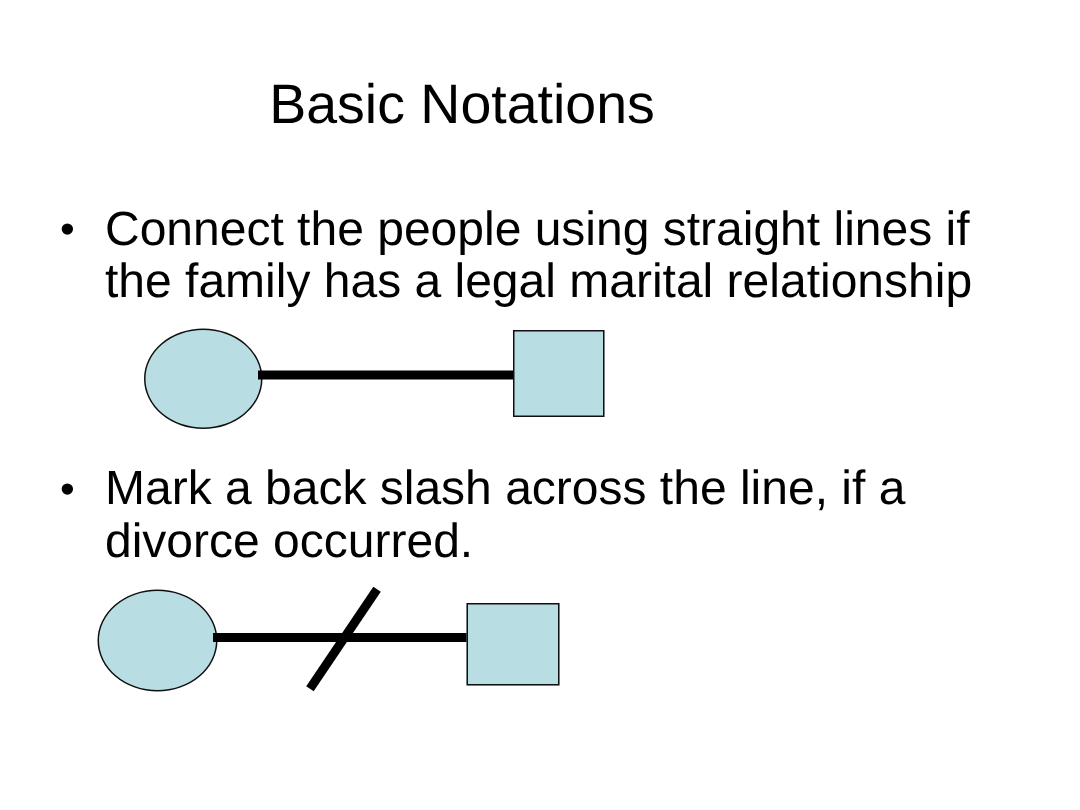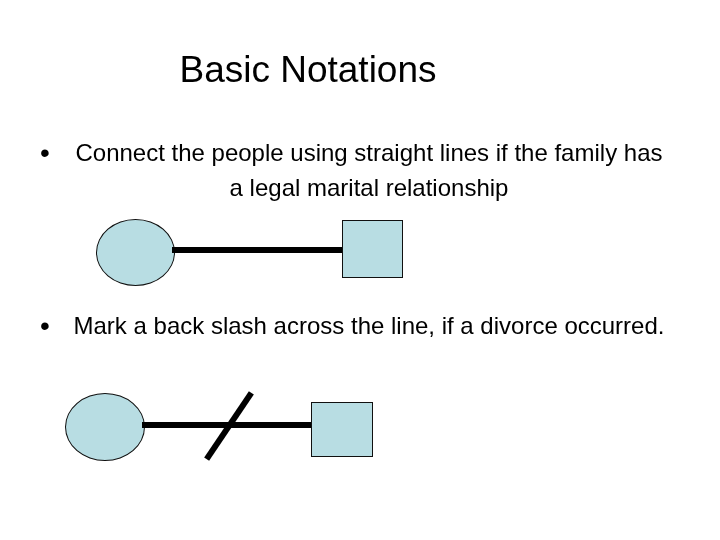--- a/index.html
+++ b/index.html
@@ -49,24 +49,23 @@
     width: 34px;
     font-size: 28px;
     line-height: 35px;
     color: #000000;
     text-align: left;
     padding-left: 4px;
     box-sizing: border-box;
   }
   .bullet-text {
     flex: 1 1 auto;
-    font-size: 24px;
+    font-size: 32px;
     line-height: 35px;
     color: #000000;
-    text-align: center;
   }
   #bullet-1 { top: 135px; }
   #bullet-2 { top: 308px; }
 
   
   .diagram {
     position: absolute;
   }
   #diagram-marriage { left: 0; top: 0; width: 720px; height: 540px; pointer-events: none; }
 

